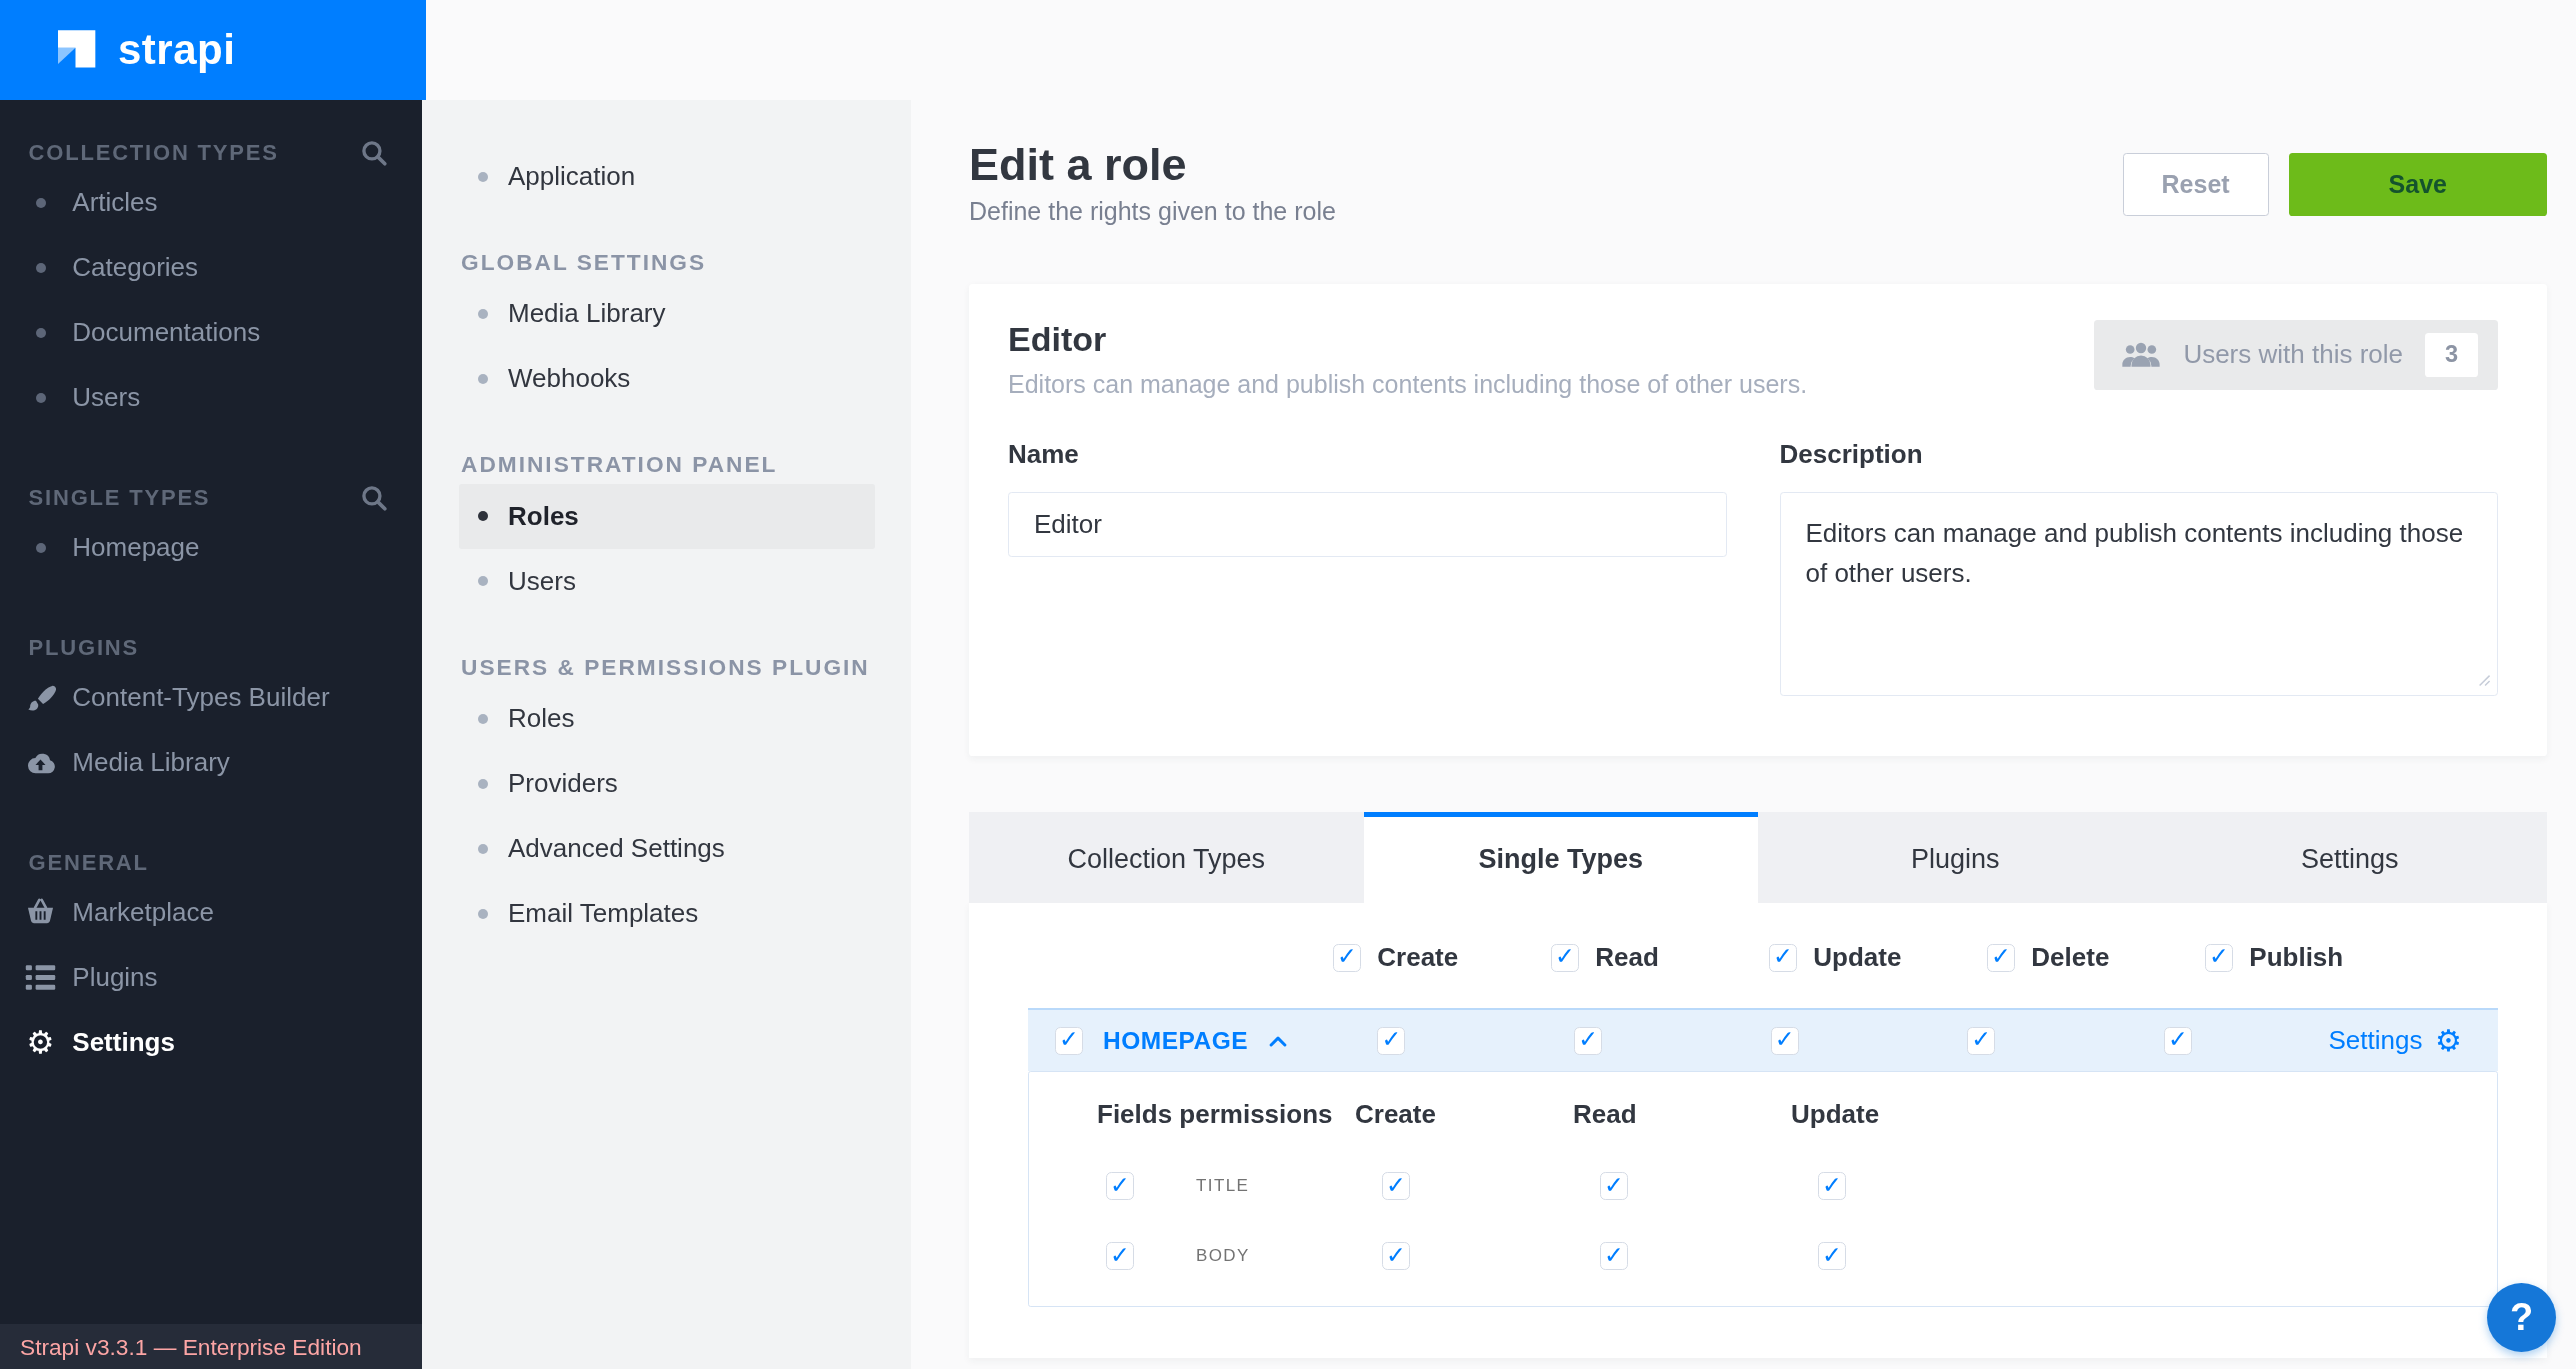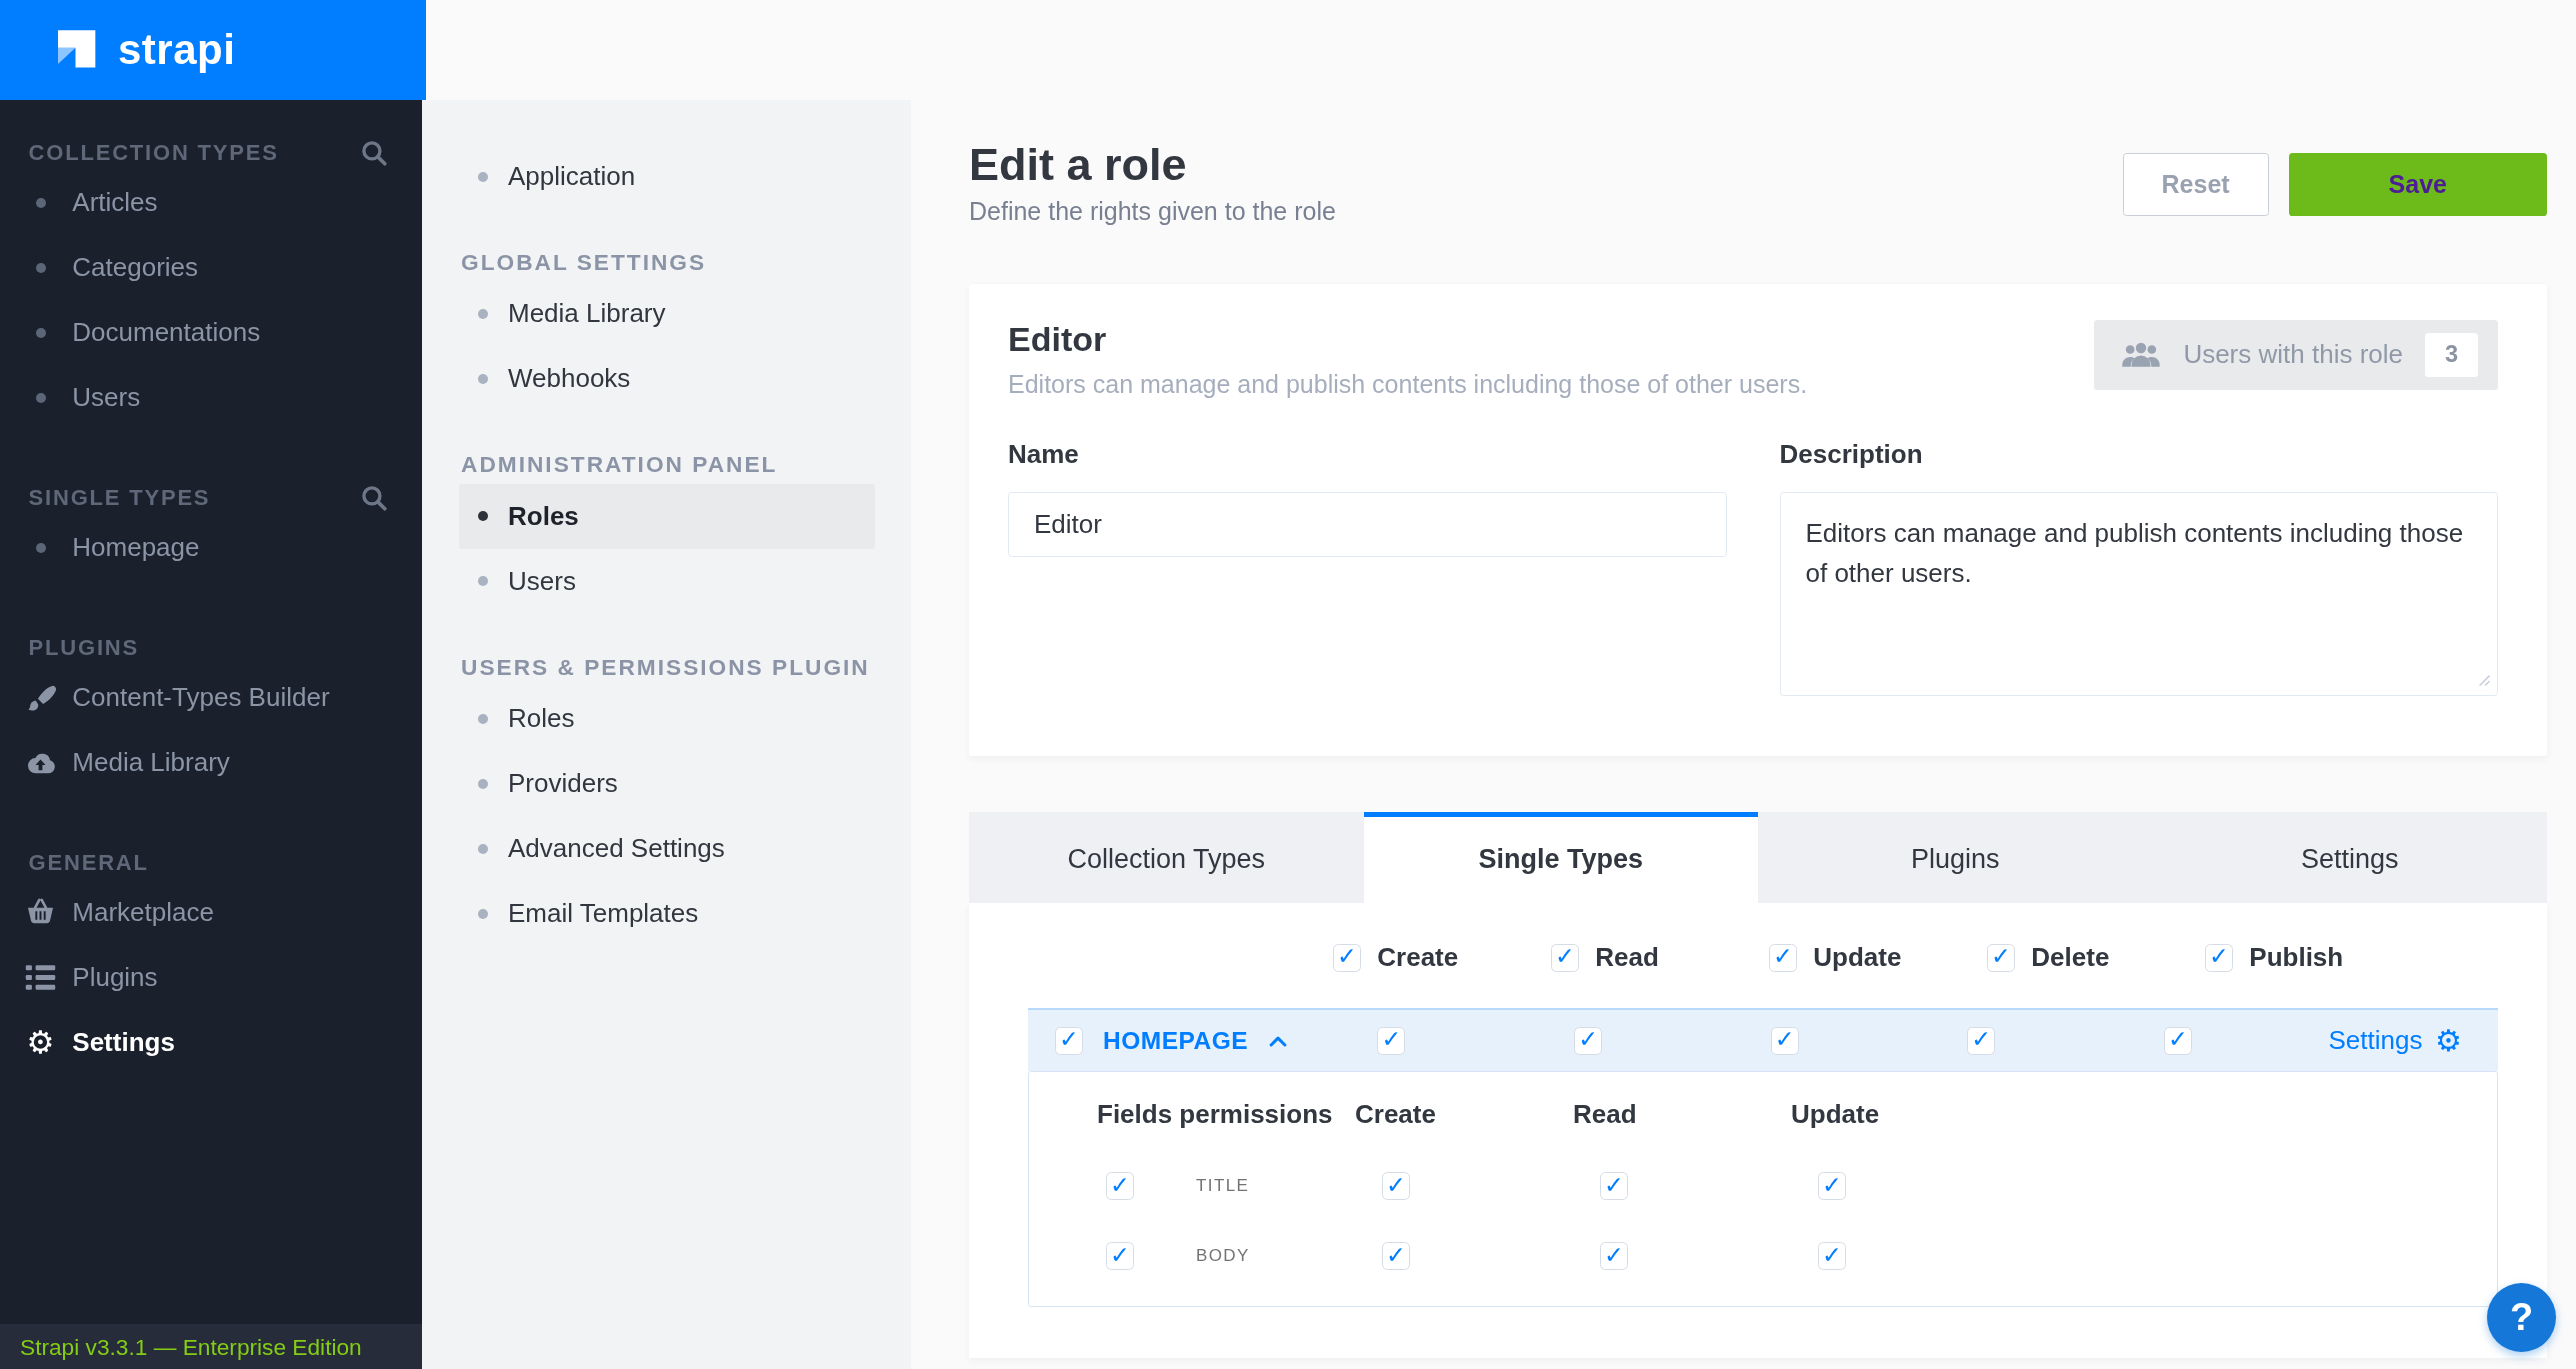--- a/index.html
+++ b/index.html
@@ -11,21 +11,21 @@
   .logo { height:100px; background:#007eff; display:flex; align-items:center; gap:18px; padding-left:44px; flex:none; cursor:pointer; }
   .logo-text { color:#fff; font-size:42px; font-weight:700; letter-spacing:0.5px; }
   .nav { flex:1; padding:36px 36px 0 25px; overflow:hidden; }
   .nav-section { margin-bottom:51px; }
   .nav-head { display:flex; align-items:center; justify-content:space-between; font-size:22px; font-weight:700; letter-spacing:1.8px; color:#5f6878; height:34px; padding-left:3.6px; }
   .nav-item { display:flex; align-items:center; gap:16.3px; height:65px; font-size:26px; color:#8b95a6; cursor:pointer; }
   .nav-item.active { color:#ffffff; font-weight:600; }
   .ico { width:31px; display:flex; align-items:center; justify-content:center; flex:none; }
   .bullet-dark { width:10px; height:10px; border-radius:50%; background:#5d6678; }
   .gear-white { font-size:31px; color:#fff; line-height:1; font-family:"DejaVu Sans",sans-serif; }
-  .version { height:46px; background:#262c39; display:flex; align-items:center; padding-left:20px; font-size:22.7px; color:#84cc16; flex:none; cursor:pointer; }
+  .version { height:46px; background:#262c39; display:flex; align-items:center; padding-left:20px; font-size:22.7px; color:#fca5a5; flex:none; cursor:pointer; }
 
   
   .topbar { position:absolute; left:426px; right:0; top:0; height:100px; background:#fff; display:flex; align-items:center; border-bottom:0.9px solid #f4f5f7; }
   .back { width:116px; height:100%; border-right:0.9px solid #f2f3f5; display:flex; align-items:center; justify-content:center; cursor:pointer; flex:none; }
   .top-right { margin-left:auto; display:flex; align-items:center; padding-right:31px; }
   .user { font-size:27px; font-weight:700; color:#323740; display:flex; align-items:center; gap:16.3px; cursor:pointer; }
   .caret-down { width:0; height:0; border-left:8.2px solid transparent; border-right:8.2px solid transparent; border-top:10px solid #323740; margin-top:3.6px; }
   .tb-divider { width:0.9px; height:40px; background:#ededf0; margin:0 31px; }
   .lang { font-size:23.6px; font-weight:700; color:#323740; cursor:pointer; }
 
@@ -37,21 +37,21 @@
   .sub-item.active { background:#e9eaeb; border-radius:2.7px; margin:0 36px 0 37px; padding-left:19px; font-weight:700; color:#1f222a; }
   .sub-item.active .sub-bullet { background:#2e323b; }
 
   
   .main { position:absolute; left:915px; top:100px; right:0; bottom:0; background:#fafafb; }
   .page-head { display:flex; justify-content:space-between; align-items:flex-start; padding:40px 29px 0 54px; }
   .page-title { font-size:45px; font-weight:700; color:#323740; line-height:1.1; }
   .page-sub { font-size:25px; color:#787f90; margin-top:7.3px; }
   .head-btns { display:flex; gap:20px; margin-top:12.7px; }
   .btn-reset { height:63px; padding:0 38px; background:#fff; border:1.8px solid #c9ced9; border-radius:3.6px; color:#9aa1b0; font-size:25px; font-weight:700; cursor:pointer; font-family:inherit; }
-  .btn-save { height:63px; padding:0 100px; background:#6dbb1a; border:none; border-radius:3.6px; color:#4c1d95; font-size:25px; font-weight:700; cursor:pointer; font-family:inherit; }
+  .btn-save { height:63px; padding:0 100px; background:#6dbb1a; border:none; border-radius:3.6px; color:#14532d; font-size:25px; font-weight:700; cursor:pointer; font-family:inherit; }
 
   .card { margin:58px 29px 0 54px; background:#fff; border-radius:3.6px; box-shadow:0 2.7px 7.3px rgba(40,50,60,.05); padding:36px 49px 60px 39px; }
   .card-head { display:flex; justify-content:space-between; align-items:flex-start; }
   .role-name { font-size:34px; font-weight:700; color:#323740; }
   .role-desc { font-size:25px; color:#a6aebd; margin-top:11px; }
   .users-btn { background:#e9eaeb; border:none; border-radius:3.6px; height:70px; display:flex; align-items:center; gap:22px; padding:0 20px 0 27px; color:#9199a9; font-size:26px; cursor:pointer; font-family:inherit; }
   .count-badge { background:#fff; border-radius:3.6px; min-width:53px; height:44px; display:flex; align-items:center; justify-content:center; color:#8c94a4; font-weight:700; font-size:23.6px; }
   .fields-row { display:flex; gap:53px; margin-top:40px; }
   .field { flex:1; min-width:0; }
   .field-label { font-size:26px; font-weight:600; color:#323740; margin-bottom:22px; }

